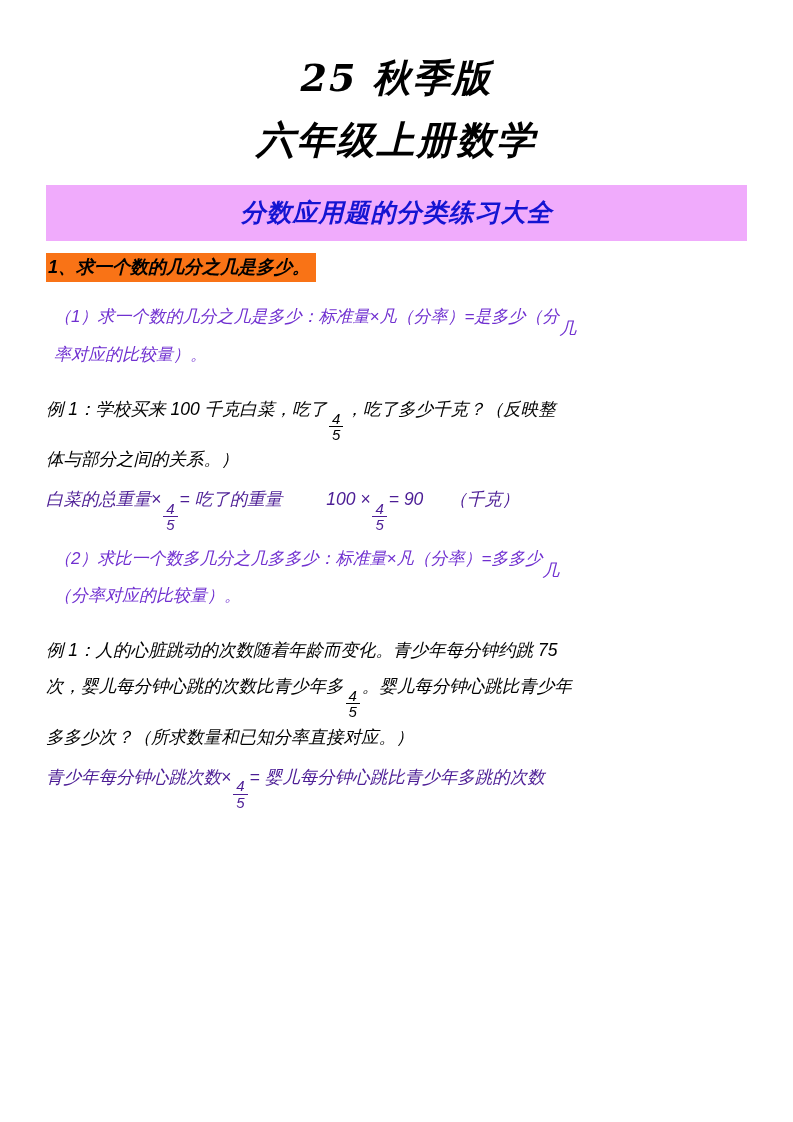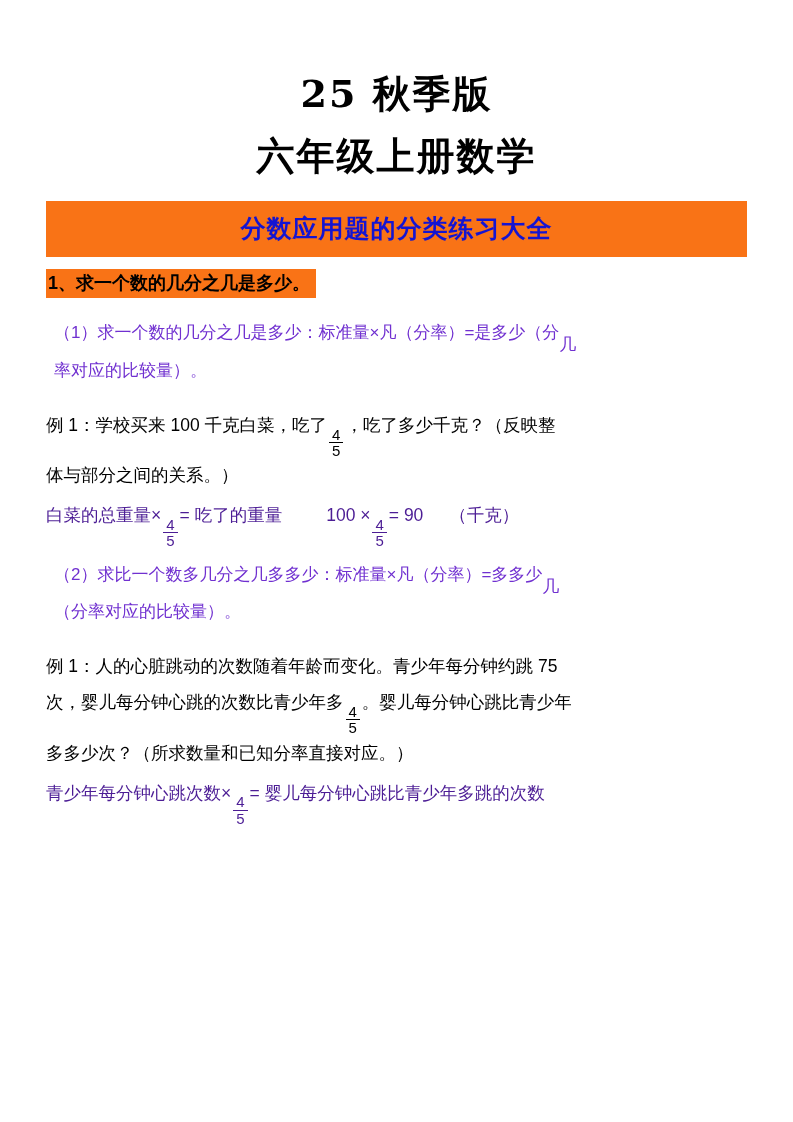--- a/index.html
+++ b/index.html
@@ -12,22 +12,23 @@
     height: 1122px;
     font-family: "Liberation Sans", sans-serif;
     color: #000000;
     position: relative;
     overflow: hidden;
   }
   .page {
     width: 793px;
     height: 1122px;
     box-sizing: border-box;
-    padding: 64px 46px 0 46px;
+    padding: 48px 46px 0 46px;
     position: relative;
+    font-style: italic;
   }
 
   
   .title-block {
     text-align: center;
     margin-top: 8px;
   }
   .title-line {
     font-family: "DejaVu Serif", serif;
     font-weight: bold;
@@ -39,21 +40,21 @@
     font-size: 38px;
   }
   .title-line-2 {
     font-size: 38px;
     margin-top: 17px;
   }
 
   
   .banner {
     margin-top: 22px;
-    background: #f97316;
+    background: #f0abfc;
     height: 56px;
     display: flex;
     align-items: center;
     justify-content: center;
   }
   .banner-text {
     color: #1414d2;
     font-weight: bold;
     font-size: 25px;
     letter-spacing: 1px;

